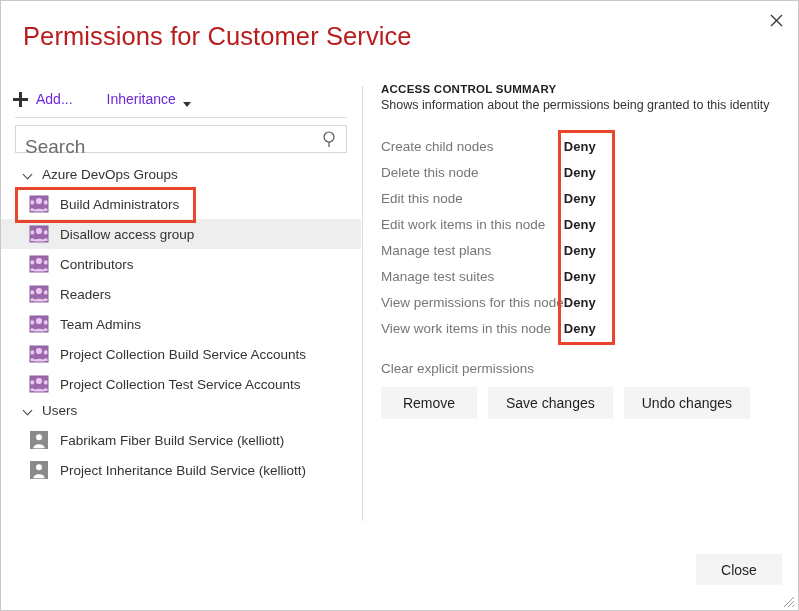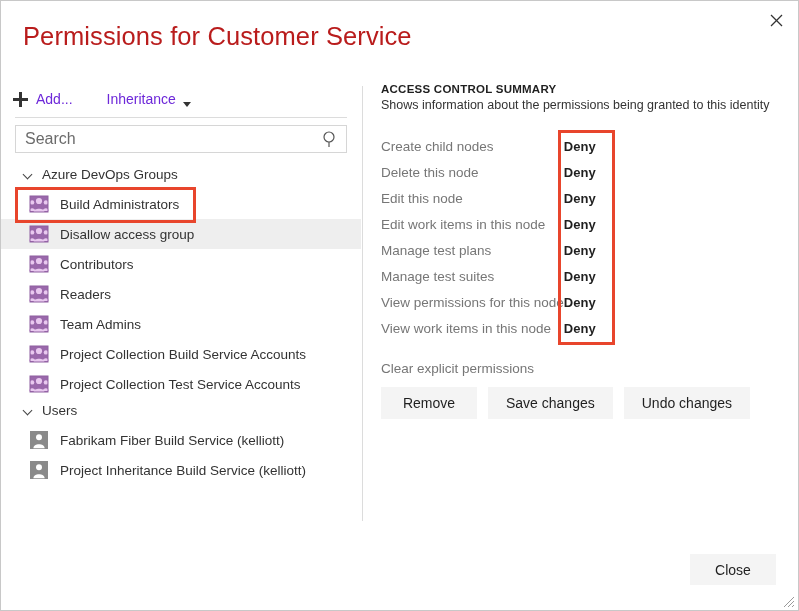--- a/index.html
+++ b/index.html
@@ -121,29 +121,29 @@
     left: 14px;
     top: 44px;
     width: 332px;
     height: 28px;
     border: 1px solid #d6d6d6;
     box-sizing: border-box;
     background: #ffffff;
   }
   #search-input {
     position: absolute;
-    left: 0; top: 0;
+    left: 0; top: 8px;
     width: 300px;
     height: 26px;
     border: 0;
     outline: none;
     padding: 0 0 0 9px;
     box-sizing: border-box;
     font-family: "Liberation Sans", sans-serif;
-    font-size: 16px;
+    font-size: 19px;
     color: #8b5cf6;
     background: transparent;
   }
   #search-input::placeholder { color: #6b6b6b; opacity: 1; }
   #search-icon {
     position: absolute;
     right: 7px;
     top: 4px;
     width: 17px;
     height: 18px;
@@ -286,21 +286,21 @@
     font-size: 14px;
     color: #1f1f1f;
     cursor: pointer;
     padding: 0 18px;
     white-space: nowrap;
   }
 
   
   #close-button {
     position: absolute;
-    right: 22px;
+    right: 16px;
     bottom: 25px;
     width: 86px;
     height: 31px;
     background: #f4f4f4;
     border: 0;
     font-family: "Liberation Sans", sans-serif;
     font-size: 14px;
     color: #1f1f1f;
     cursor: pointer;
   }

